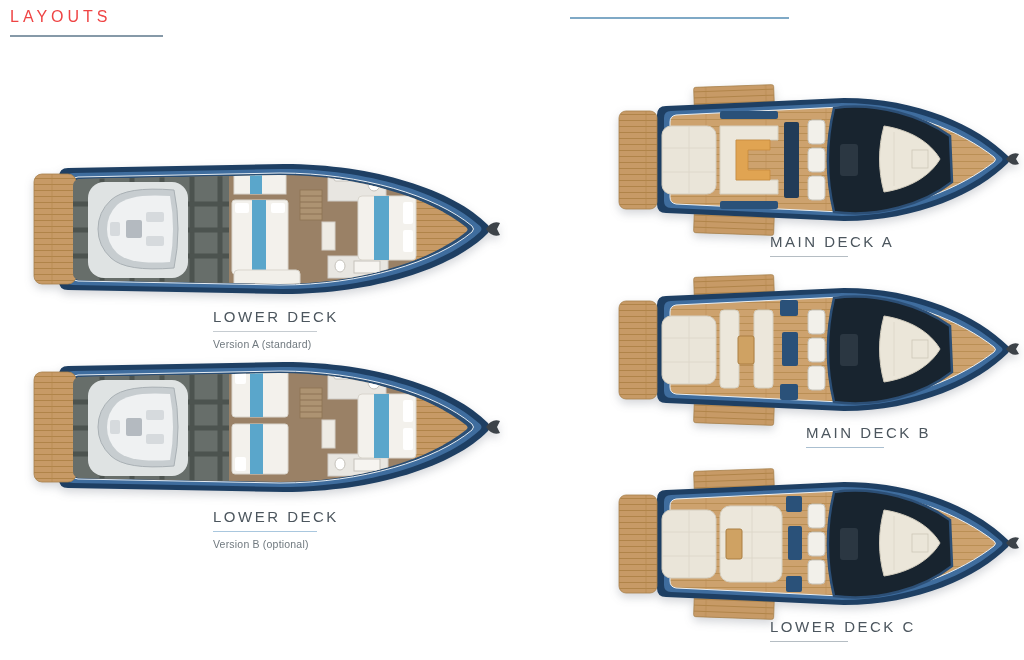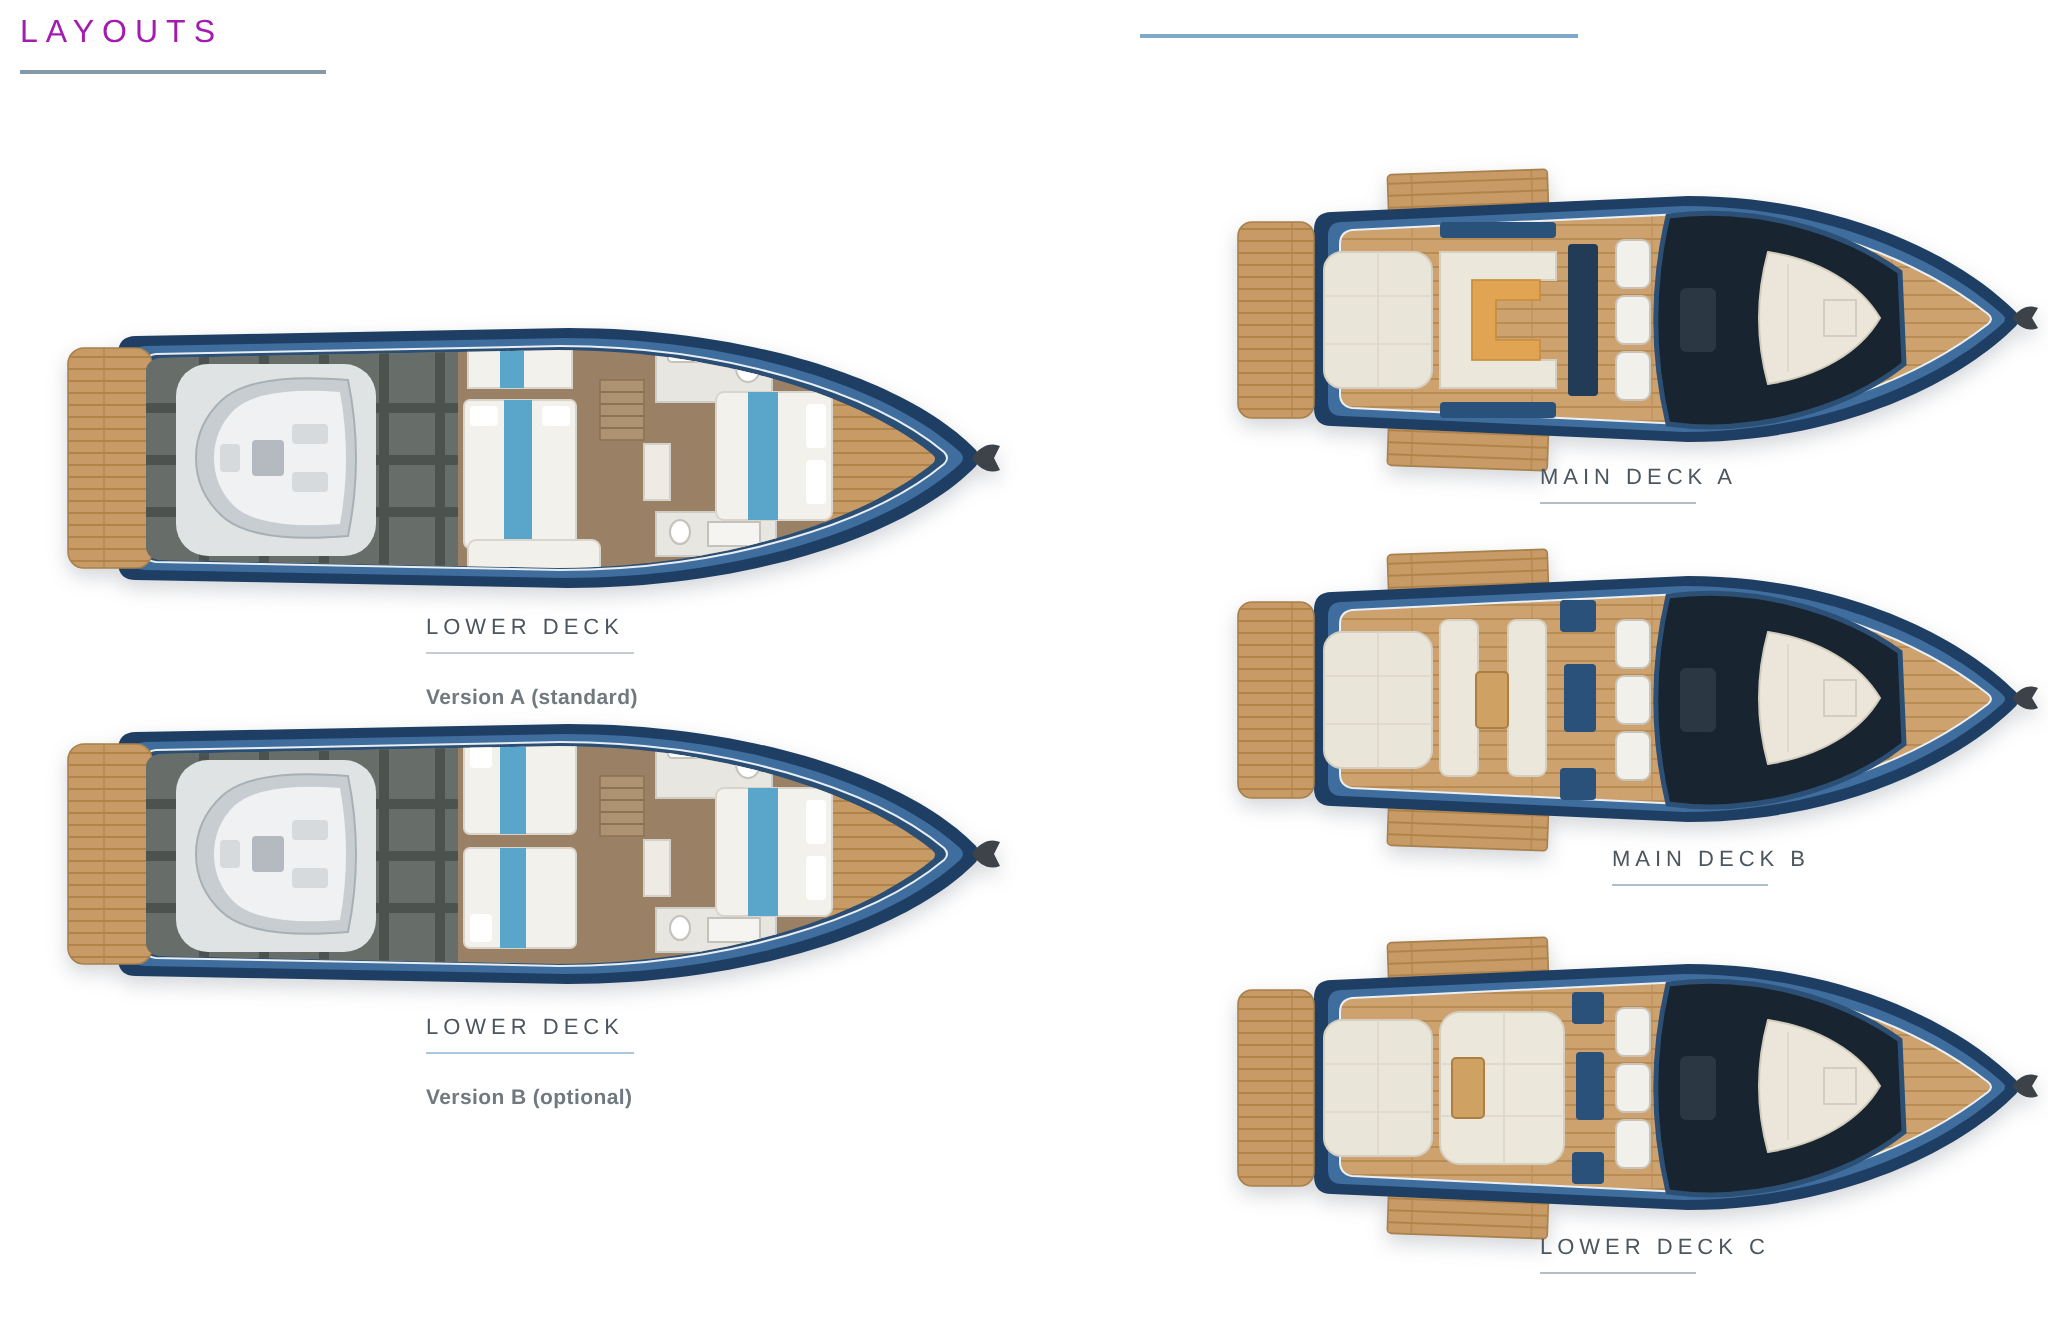--- a/index.html
+++ b/index.html
@@ -4,39 +4,39 @@
 <style>
   html,body{margin:0;padding:0;}
   body{
     width:1024px;height:660px;position:relative;overflow:hidden;
     background:#ffffff;
     font-family:"Liberation Sans", sans-serif;
     -webkit-font-smoothing:antialiased;
   }
   .heading{
     position:absolute;
-    color:#a21caf;
+    color:#ef4444;
     font-size:16px;
     letter-spacing:4px;
     font-weight:500;
   }
   .heading .rule{
     height:1.5px;margin-top:9px;
   }
   .boat{
     position:absolute;
     filter:drop-shadow(0 4px 5px rgba(55,65,80,0.22));
   }
   .caption{position:absolute;}
   .cap-label{
-    color:#4c565e;font-size:11px;letter-spacing:2.5px;font-weight:500;
+    color:#4c565e;font-size:15px;letter-spacing:2.5px;font-weight:500;
   }
   .cap-line{height:1.2px;margin-top:6px;}
   .cap-sub{
-    color:#70797f;font-size:10.5px;letter-spacing:0.2px;margin-top:16px;font-weight:700;
+    color:#70797f;font-size:10.5px;letter-spacing:0.2px;margin-top:6px;font-weight:400;
   }
 </style>
 </head>
 <body>
 
 <svg width="0" height="0" style="position:absolute" aria-hidden="true">
   <defs>
     <pattern id="tk" width="60" height="6" patternUnits="userSpaceOnUse">
       <rect width="60" height="6" fill="#c79a66"></rect>
       <line x1="0" y1="0.5" x2="60" y2="0.5" stroke="#b08449" stroke-width="1"></line>

